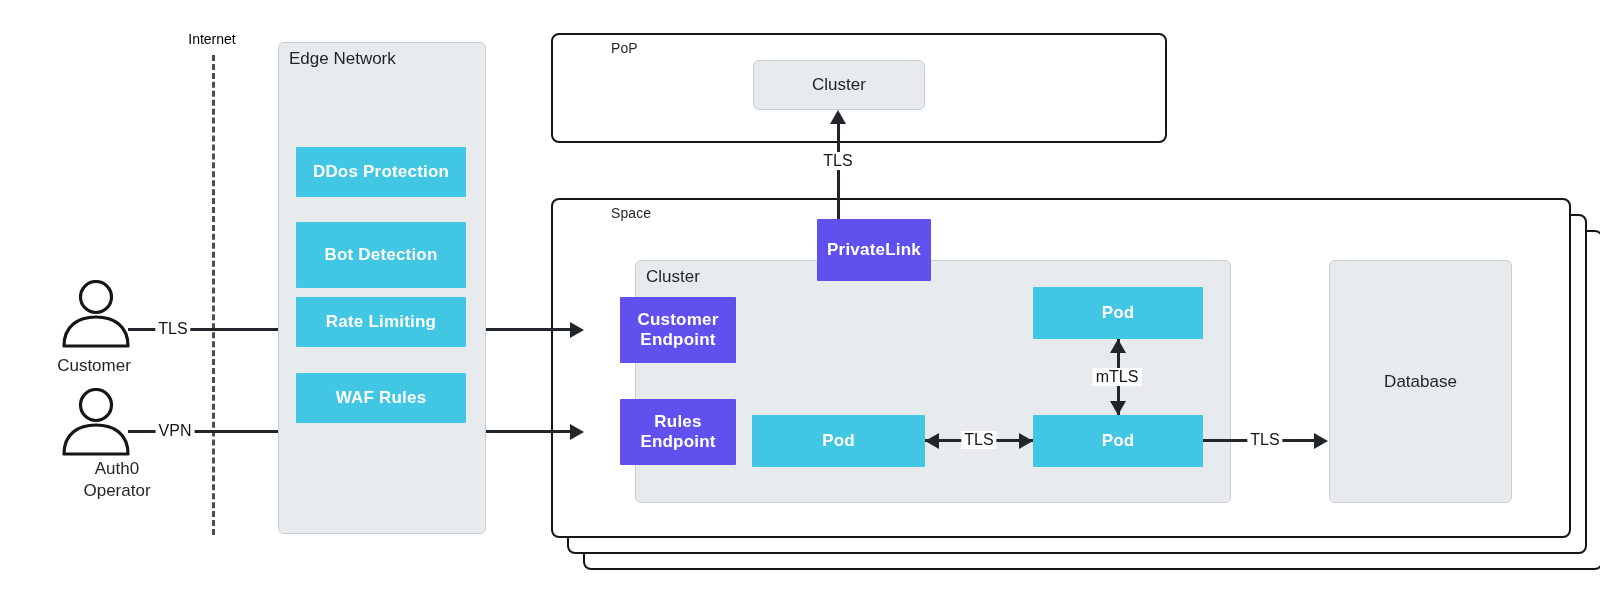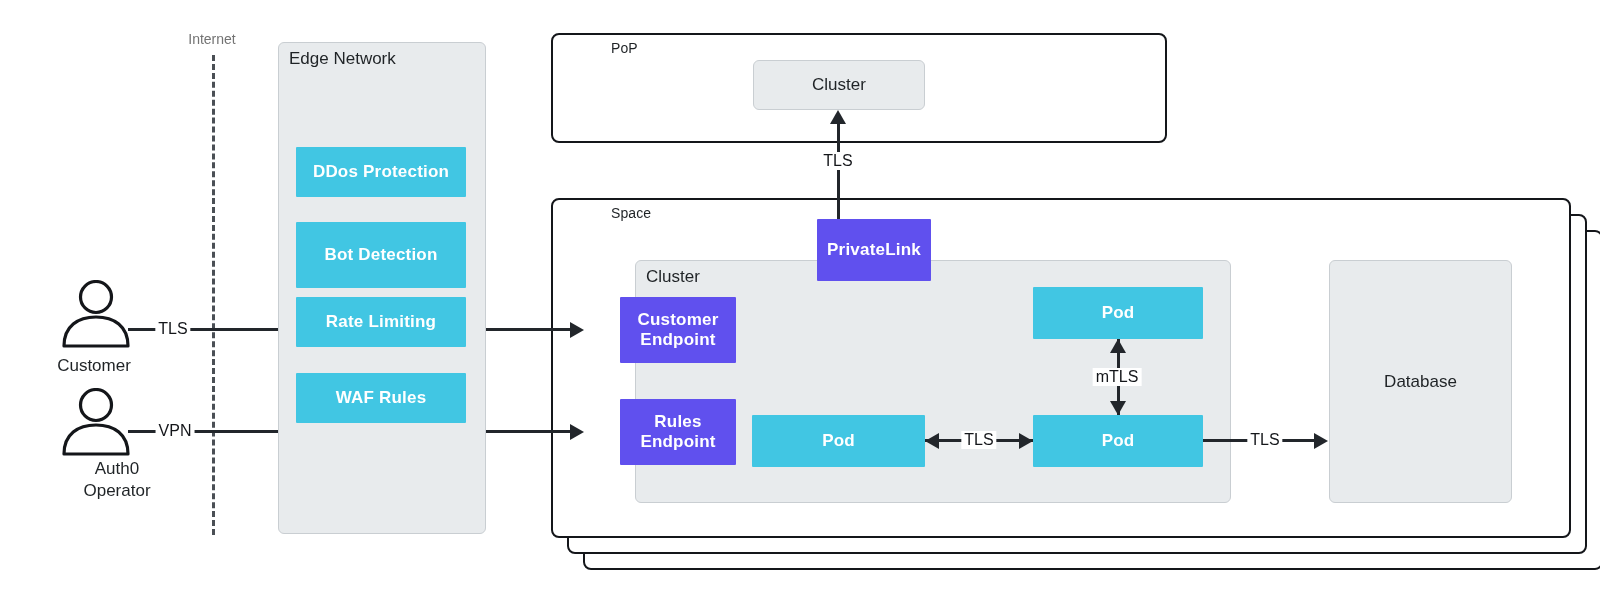--- a/index.html
+++ b/index.html
@@ -63,21 +63,21 @@
   .arrow.down{border-left:8px solid transparent;border-right:8px solid transparent;border-top:14px solid #22262b;}
 
   .actor-svg{position:absolute;}
 </style>
 </head>
 <body>
 
 <div id="canvas">
 
   <div class="abs dashed" style="left:212px;top:55px;height:480px;"></div>
-  <div class="abs" style="left:212px;top:31px;transform:translateX(-50%);font-size:14px;color:#737373;white-space:nowrap;">Internet</div>
+  <div class="abs" style="left:212px;top:31px;transform:translateX(-50%);font-size:14px;color:#000000;white-space:nowrap;">Internet</div>
 
   <svg class="actor-svg" style="left:58px;top:280px;" width="76" height="70" viewBox="0 0 76 70">
     <circle cx="38" cy="17" r="15.5" fill="none" stroke="#14161a" stroke-width="3.2"></circle>
     <path d="M6 66 C6 46 20 37 38 37 C56 37 70 46 70 66 Z" fill="none" stroke="#14161a" stroke-width="3.2" stroke-linejoin="round"></path>
   </svg>
   <div class="abs cap-label" style="left:94px;top:355px;">Customer</div>
 
   <svg class="actor-svg" style="left:58px;top:388px;" width="76" height="70" viewBox="0 0 76 70">
     <circle cx="38" cy="17" r="15.5" fill="none" stroke="#14161a" stroke-width="3.2"></circle>
     <path d="M6 66 C6 46 20 37 38 37 C56 37 70 46 70 66 Z" fill="none" stroke="#14161a" stroke-width="3.2" stroke-linejoin="round"></path>

